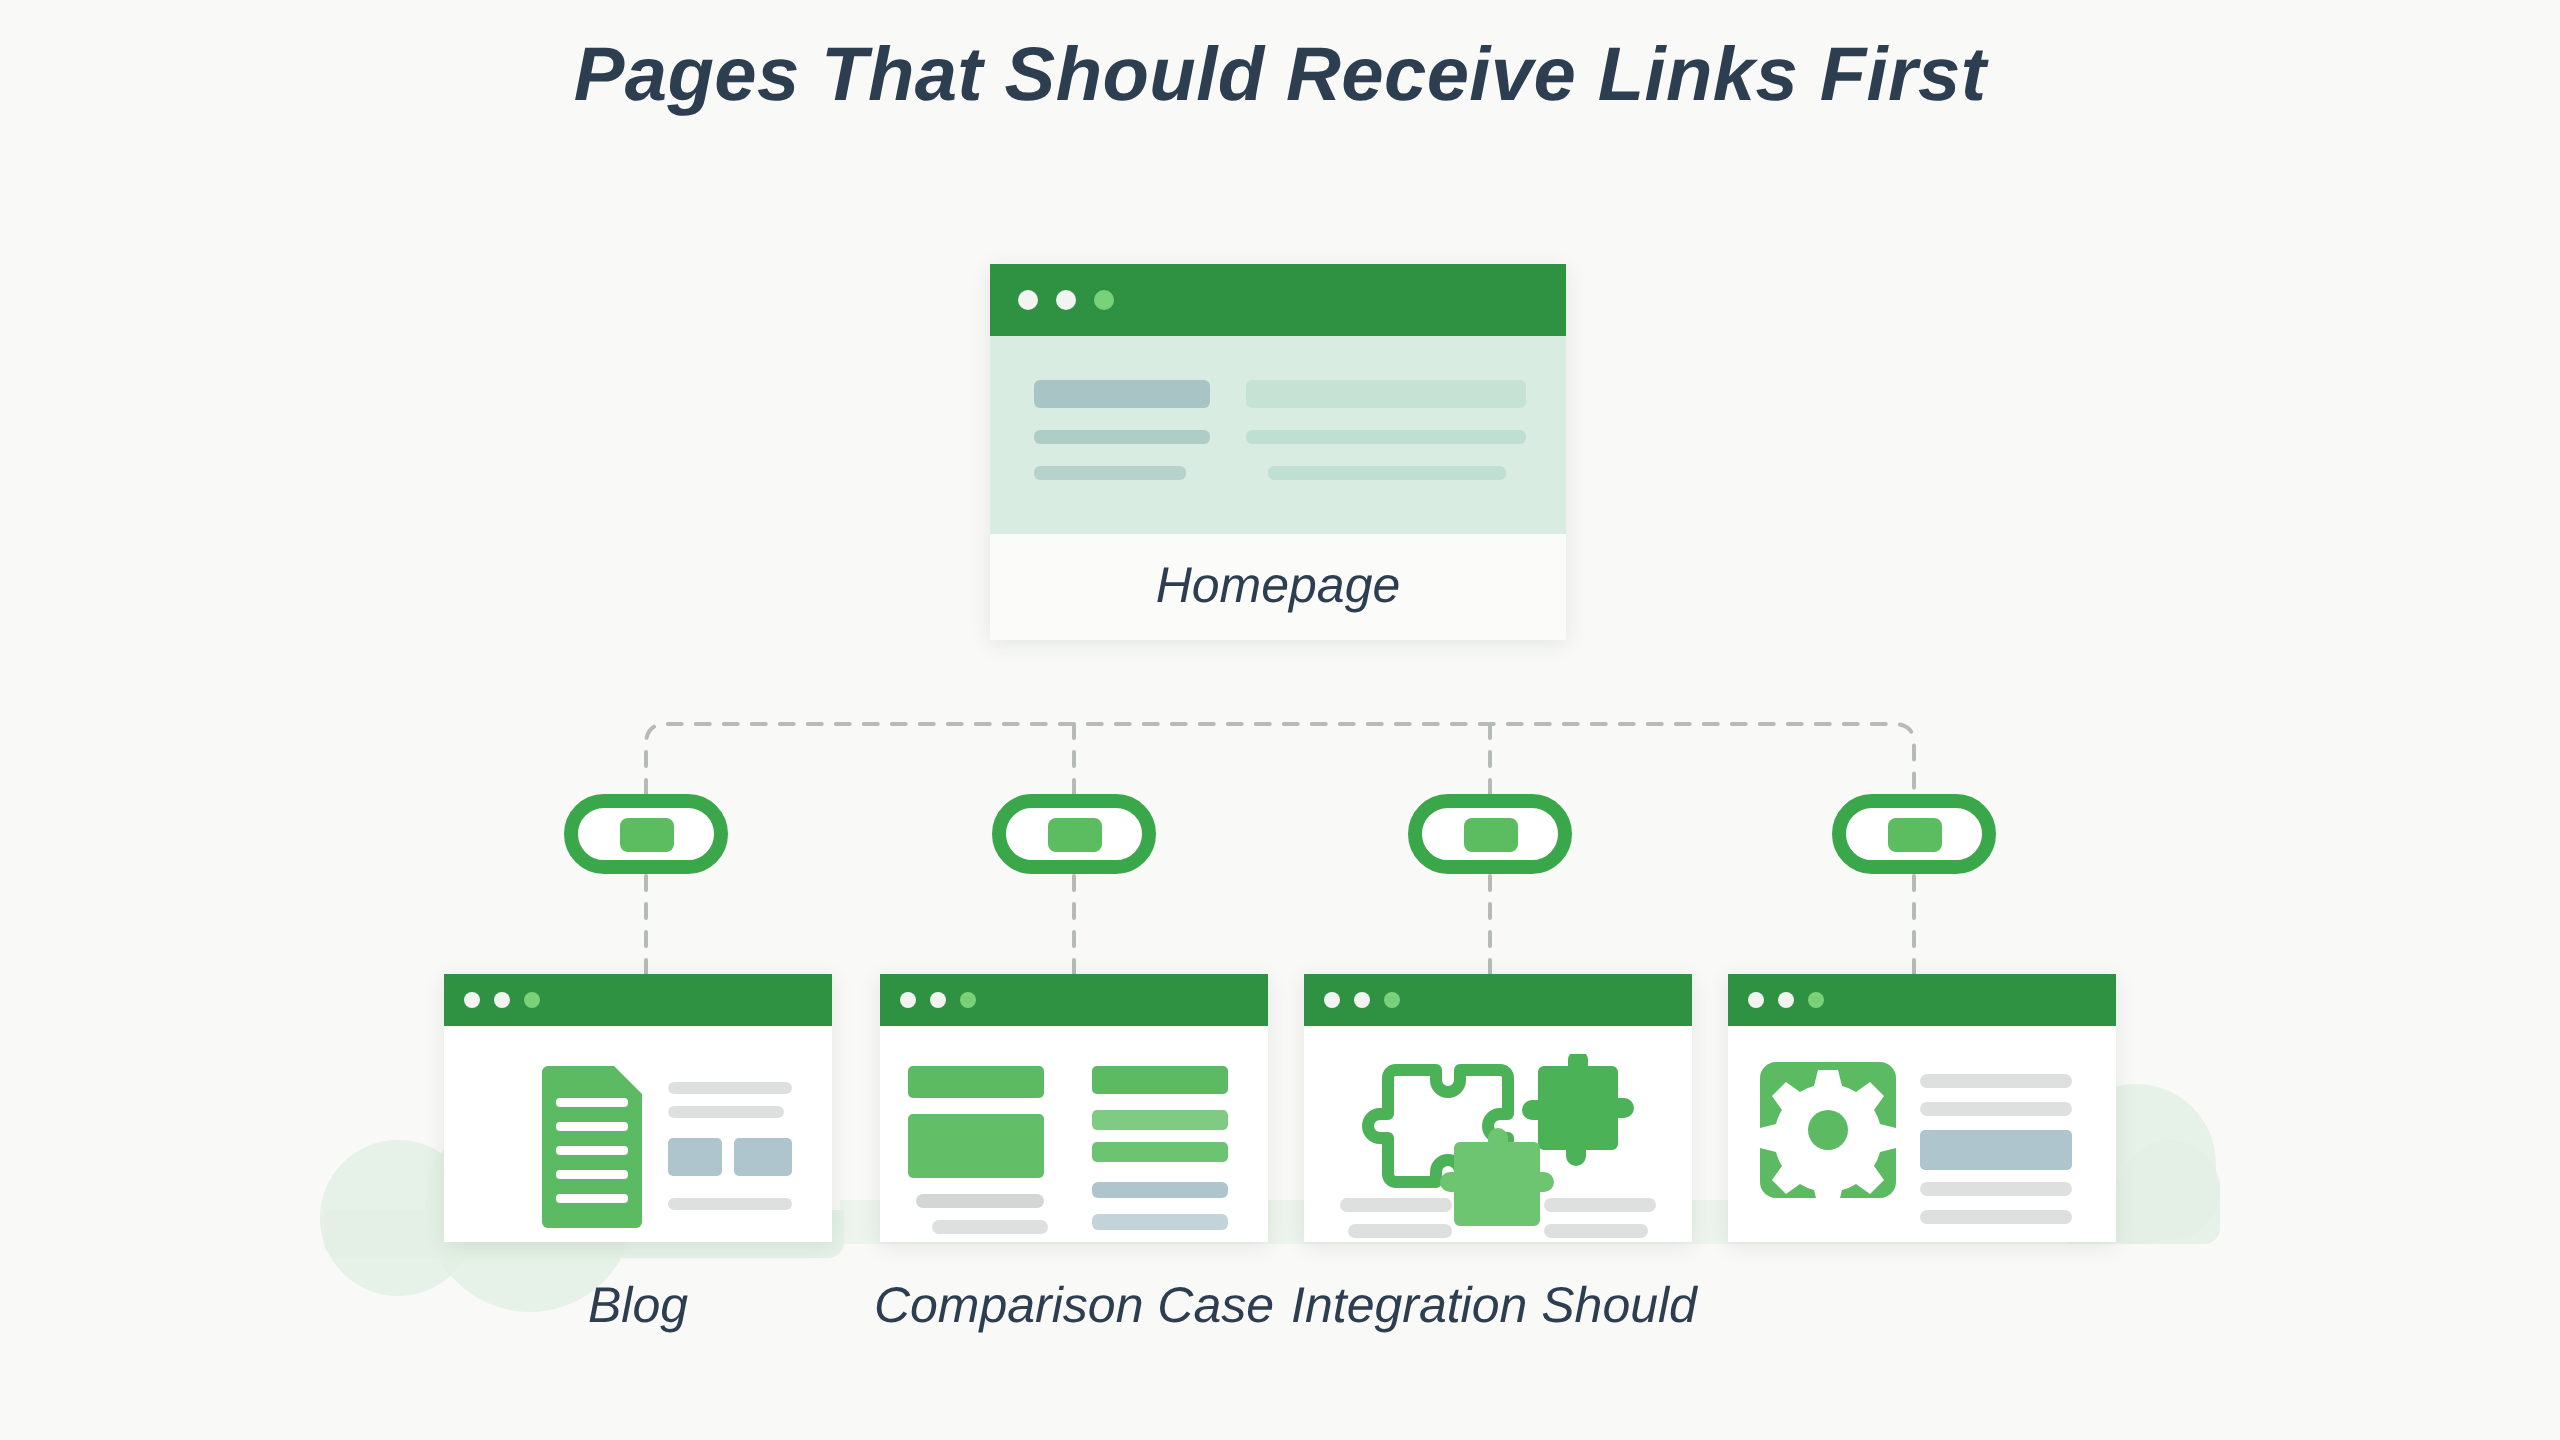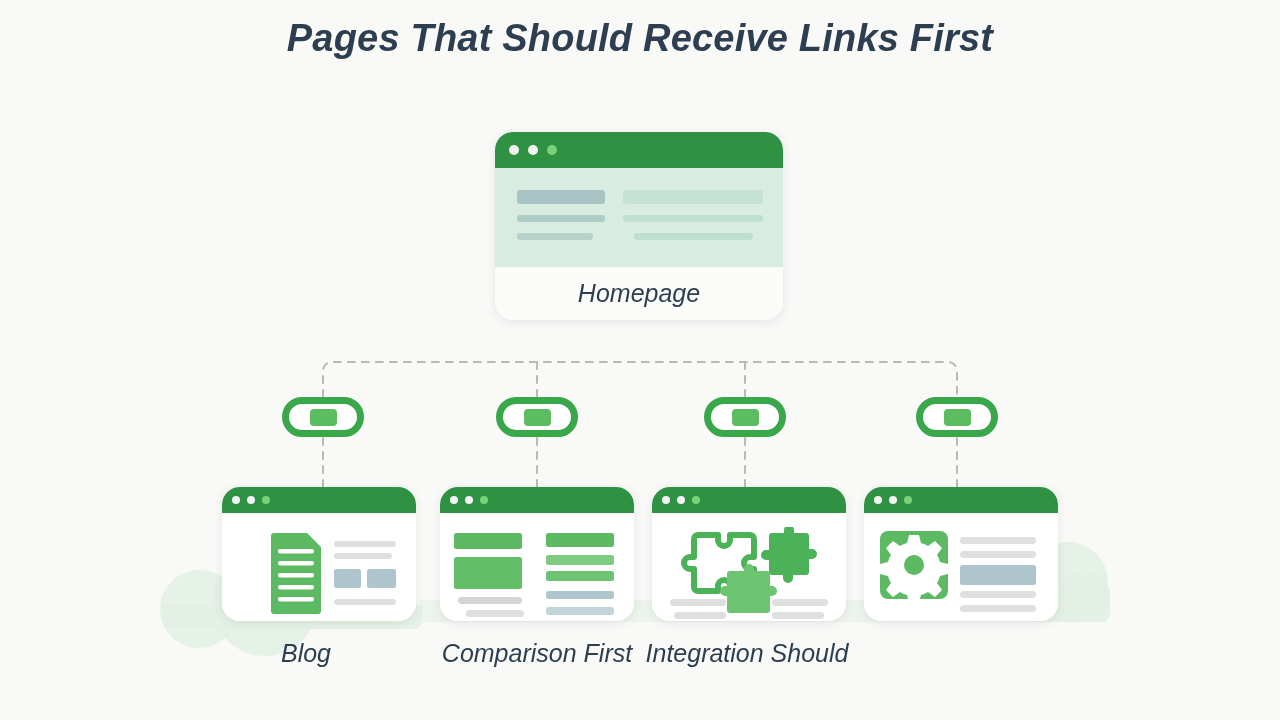--- a/index.html
+++ b/index.html
@@ -46,21 +46,21 @@
   .cloud-bar {
     position: absolute;
     background: #e3f0e4;
     opacity: 0.9;
   }
 
   
   .card {
     position: absolute;
     background: #ffffff;
-    border-radius: 18px;
+    border-radius: 0;
     box-shadow: 0 2px 10px rgba(40,70,50,0.10);
     overflow: hidden;
   }
   .card-bar {
     position: absolute;
     top: 0;
     left: 0;
     right: 0;
     background: #2f9242;
     display: flex;
@@ -272,21 +272,21 @@
         <rect x="44" y="58" width="36" height="4.5" rx="2" fill="#ffffff"></rect>
         <rect x="44" y="70" width="36" height="4.5" rx="2" fill="#ffffff"></rect>
         <rect x="100" y="14" width="62" height="6" rx="3" fill="#dedfdf"></rect>
         <rect x="100" y="26" width="58" height="6" rx="3" fill="#dedfdf"></rect>
         <rect x="100" y="42" width="27" height="19" rx="2.5" fill="#aec5cd"></rect>
         <rect x="133" y="42" width="29" height="19" rx="2.5" fill="#aec5cd"></rect>
         <rect x="100" y="72" width="62" height="6" rx="3" fill="#dedfdf"></rect>
       </svg>
     </div>
   </div>
-  <div class="leaf-label" style="left:191px;">Blog</div>
+  <div class="leaf-label" style="left:204px;">Blog</div>
 
   <div class="card leaf-card" style="left:440px;">
     <div class="card-bar">
       <span class="dot"></span>
       <span class="dot"></span>
       <span class="dot green"></span>
     </div>
     <div class="leaf-body">
       <svg width="170" height="96" viewBox="0 0 170 96">
         <rect x="2" y="6" width="68" height="16" rx="2.5" fill="#5cba62"></rect>
@@ -294,21 +294,21 @@
         <rect x="6" y="70" width="64" height="7" rx="3.5" fill="#d4d6d6"></rect>
         <rect x="14" y="83" width="58" height="7" rx="3.5" fill="#dedfdf"></rect>
         <rect x="94" y="6" width="68" height="14" rx="2.5" fill="#5cba62"></rect>
         <rect x="94" y="28" width="68" height="10" rx="2.5" fill="#7fcb83"></rect>
         <rect x="94" y="44" width="68" height="10" rx="2.5" fill="#6cc372"></rect>
         <rect x="94" y="64" width="68" height="8" rx="3" fill="#aec5cd"></rect>
         <rect x="94" y="80" width="68" height="8" rx="3" fill="#c2d4d9"></rect>
       </svg>
     </div>
   </div>
-  <div class="leaf-label" style="left:422px;">Comparison First</div>
+  <div class="leaf-label" style="left:422px;">Comparison Case</div>
 
   <div class="card leaf-card" style="left:652px;">
     <div class="card-bar">
       <span class="dot"></span>
       <span class="dot"></span>
       <span class="dot green"></span>
     </div>
     <div class="leaf-body">
       <svg width="170" height="96" viewBox="0 0 170 96">
 

